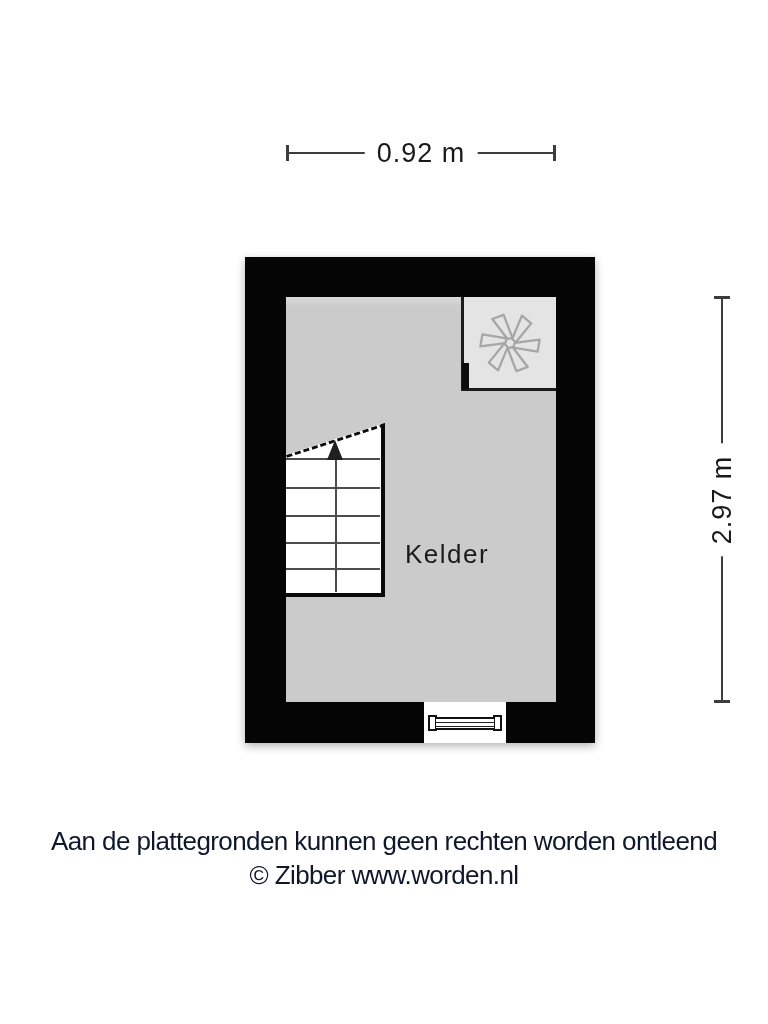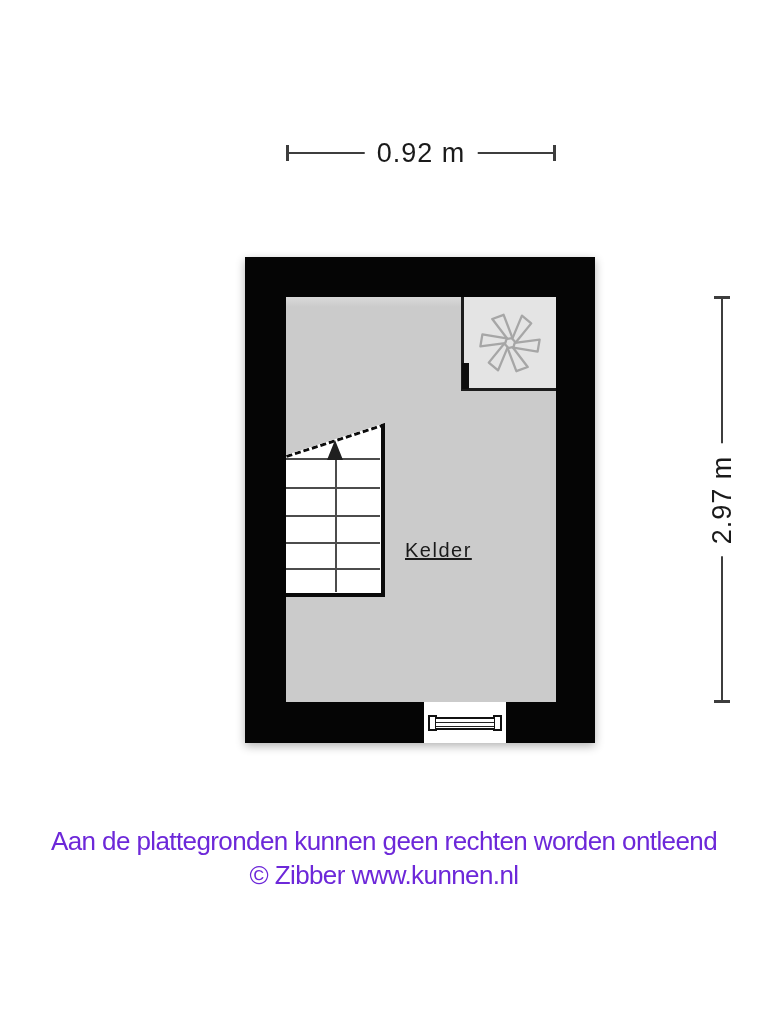--- a/index.html
+++ b/index.html
@@ -75,25 +75,24 @@
   }
   .stair-arrow{
     left:41px;top:17px;width:0;height:0;
     border-left:8px solid transparent;
     border-right:8px solid transparent;
     border-bottom:20px solid #1f1f1f;
   }
 
   .room-label{
     left:119px;top:242px;
-    font-size:20px;
+    font-size:26px;
     letter-spacing:1.5px;
     color:var(--text);
     white-space:nowrap;
-    text-decoration:underline;
   }
 
   
   .window-opening{left:179px;top:445px;width:82px;height:41px;background:#ffffff;}
   .jamb{
     top:13px;width:9px;height:16px;
     box-sizing:border-box;background:#ffffff;border:2px solid #111;
   }
   .jamb.left{left:4px;}
   .jamb.right{left:69px;}
@@ -107,21 +106,21 @@
   .win-line.a{top:3px;}
   .win-line.b{top:7px;}
 
   
   .footer{
     left:0;top:824px;width:768px;
     text-align:center;
     font-size:26px;
     letter-spacing:-0.6px;
     line-height:34px;
-    color:#6d28d9;
+    color:#0f172a;
   }
   .fan-svg{display:block;}
 </style>
 </head>
 <body style="--wall: #050505; --floor: #cbcbcb; --floor-light: #dadada; --vent: #e4e4e4; --dimline: #3d3d3d; --text: #1a1a1a;">
 
 <div class="abs dim-top">
   <div class="abs line"></div>
   <div class="abs tick left"></div>
   <div class="abs tick right"></div>
@@ -175,14 +174,14 @@
     <div class="abs jamb right"></div>
     <div class="abs win-band">
       <div class="abs win-line a"></div>
       <div class="abs win-line b"></div>
     </div>
   </div>
 </div>
 
 <div class="abs footer">
   <div>Aan de plattegronden kunnen geen rechten worden ontleend</div>
-  <div>© Zibber www.kunnen.nl</div>
+  <div>© Zibber www.worden.nl</div>
 </div>
 
 </body></html>

